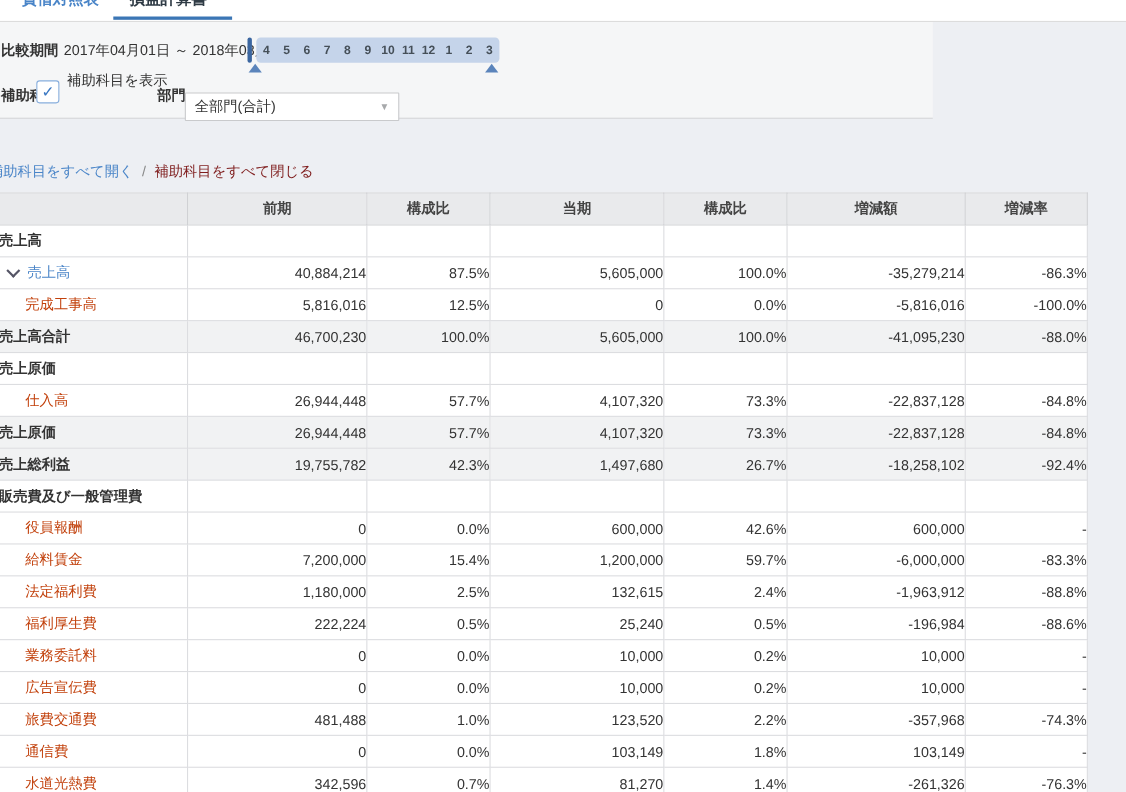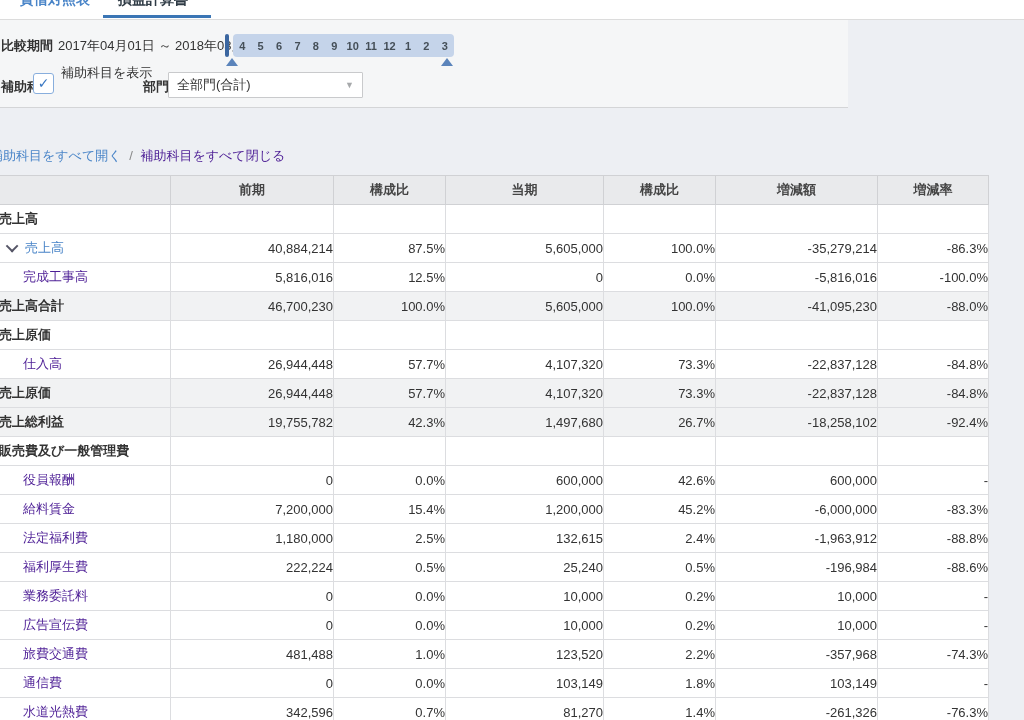--- a/index.html
+++ b/index.html
@@ -45,50 +45,50 @@
   .tri-right{left:441px;top:38px;}
   .sub-label{left:1px;top:58px;}
   .checkbox{
     position:absolute;left:33px;top:53px;width:19px;height:19px;
     background:#fff;border:1px solid #88aedd;border-radius:3px;
     text-align:center;line-height:19px;font-size:14px;font-weight:bold;color:#3a78c3;cursor:pointer;
   }
   .sub-text{left:61px;top:44px;}
   .dept-label{left:143px;top:58px;}
   .select{
-    position:absolute;left:168px;top:52px;width:195px;height:26px;
+    position:absolute;left:168px;top:64px;width:195px;height:26px;
     background:#fff;border:1px solid #c9cacc;border-radius:1px;
     box-sizing:border-box;font-size:13px;color:#333;
     line-height:24px;padding-left:8px;cursor:pointer;
   }
   .select .caret{position:absolute;right:8px;top:0;font-size:9px;color:#a7a9ab;line-height:24px;}
   
   .expand-links{position:absolute;left:-10px;top:147px;font-size:13px;white-space:nowrap;}
   .link-open{color:#4a85c8;cursor:pointer;}
   .link-sep{color:#888;margin:0 4px;}
-  .link-close{color:#4c1d95;cursor:pointer;}
+  .link-close{color:#7f1d1d;cursor:pointer;}
   
   table.pl{
     position:absolute;left:-6px;top:175px;width:994px;
     border-collapse:collapse;table-layout:fixed;
     font-size:13px;background:#fff;
   }
   table.pl th,table.pl td{
     border:1px solid #dcdde0;height:28px;padding:0;
     overflow:hidden;white-space:nowrap;
   }
   table.pl thead th{
     background:#e9eaec;border-color:#d0d1d4;
     font-weight:bold;color:#444;text-align:center;font-size:13px;
   }
   td.num-cell{text-align:right;padding-right:10px;color:#333;}
   td.name-cell{text-align:left;}
   .row-category td.name-cell,.row-total td.name-cell{font-weight:bold;color:#333;padding-left:4px;}
   .row-item td.name-cell{padding-left:28px;}
-  .row-item td.name-cell .name-label{color:#4c1d95;cursor:pointer;}
+  .row-item td.name-cell .name-label{color:#c2410c;cursor:pointer;}
   .row-item-expanded td.name-cell{padding-left:14px;}
   .row-item-expanded td.name-cell .name-label{color:#4a85c8;cursor:pointer;margin-left:7px;}
   .row-total td{background:#f1f2f3;font-weight:normal;border-top:1px solid #a8aaad;border-bottom:1px solid #a8aaad;}
   .chevron{
     display:inline-block;width:7px;height:7px;
     border-left:2px solid #556;border-bottom:2px solid #556;
     transform:rotate(-45deg) translateY(-2px);cursor:pointer;
   }
 </style>
 </head>
@@ -251,21 +251,21 @@
         <td class="num-cell">600,000</td>
         <td class="num-cell">42.6%</td>
         <td class="num-cell">600,000</td>
         <td class="num-cell">-</td>
       </tr>
       <tr class="row-item">
         <td class="name-cell"><span class="name-label">給料賃金</span></td>
         <td class="num-cell">7,200,000</td>
         <td class="num-cell">15.4%</td>
         <td class="num-cell">1,200,000</td>
-        <td class="num-cell">45.2%</td>
+        <td class="num-cell">59.7%</td>
         <td class="num-cell">-6,000,000</td>
         <td class="num-cell">-83.3%</td>
       </tr>
       <tr class="row-item">
         <td class="name-cell"><span class="name-label">法定福利費</span></td>
         <td class="num-cell">1,180,000</td>
         <td class="num-cell">2.5%</td>
         <td class="num-cell">132,615</td>
         <td class="num-cell">2.4%</td>
         <td class="num-cell">-1,963,912</td>

